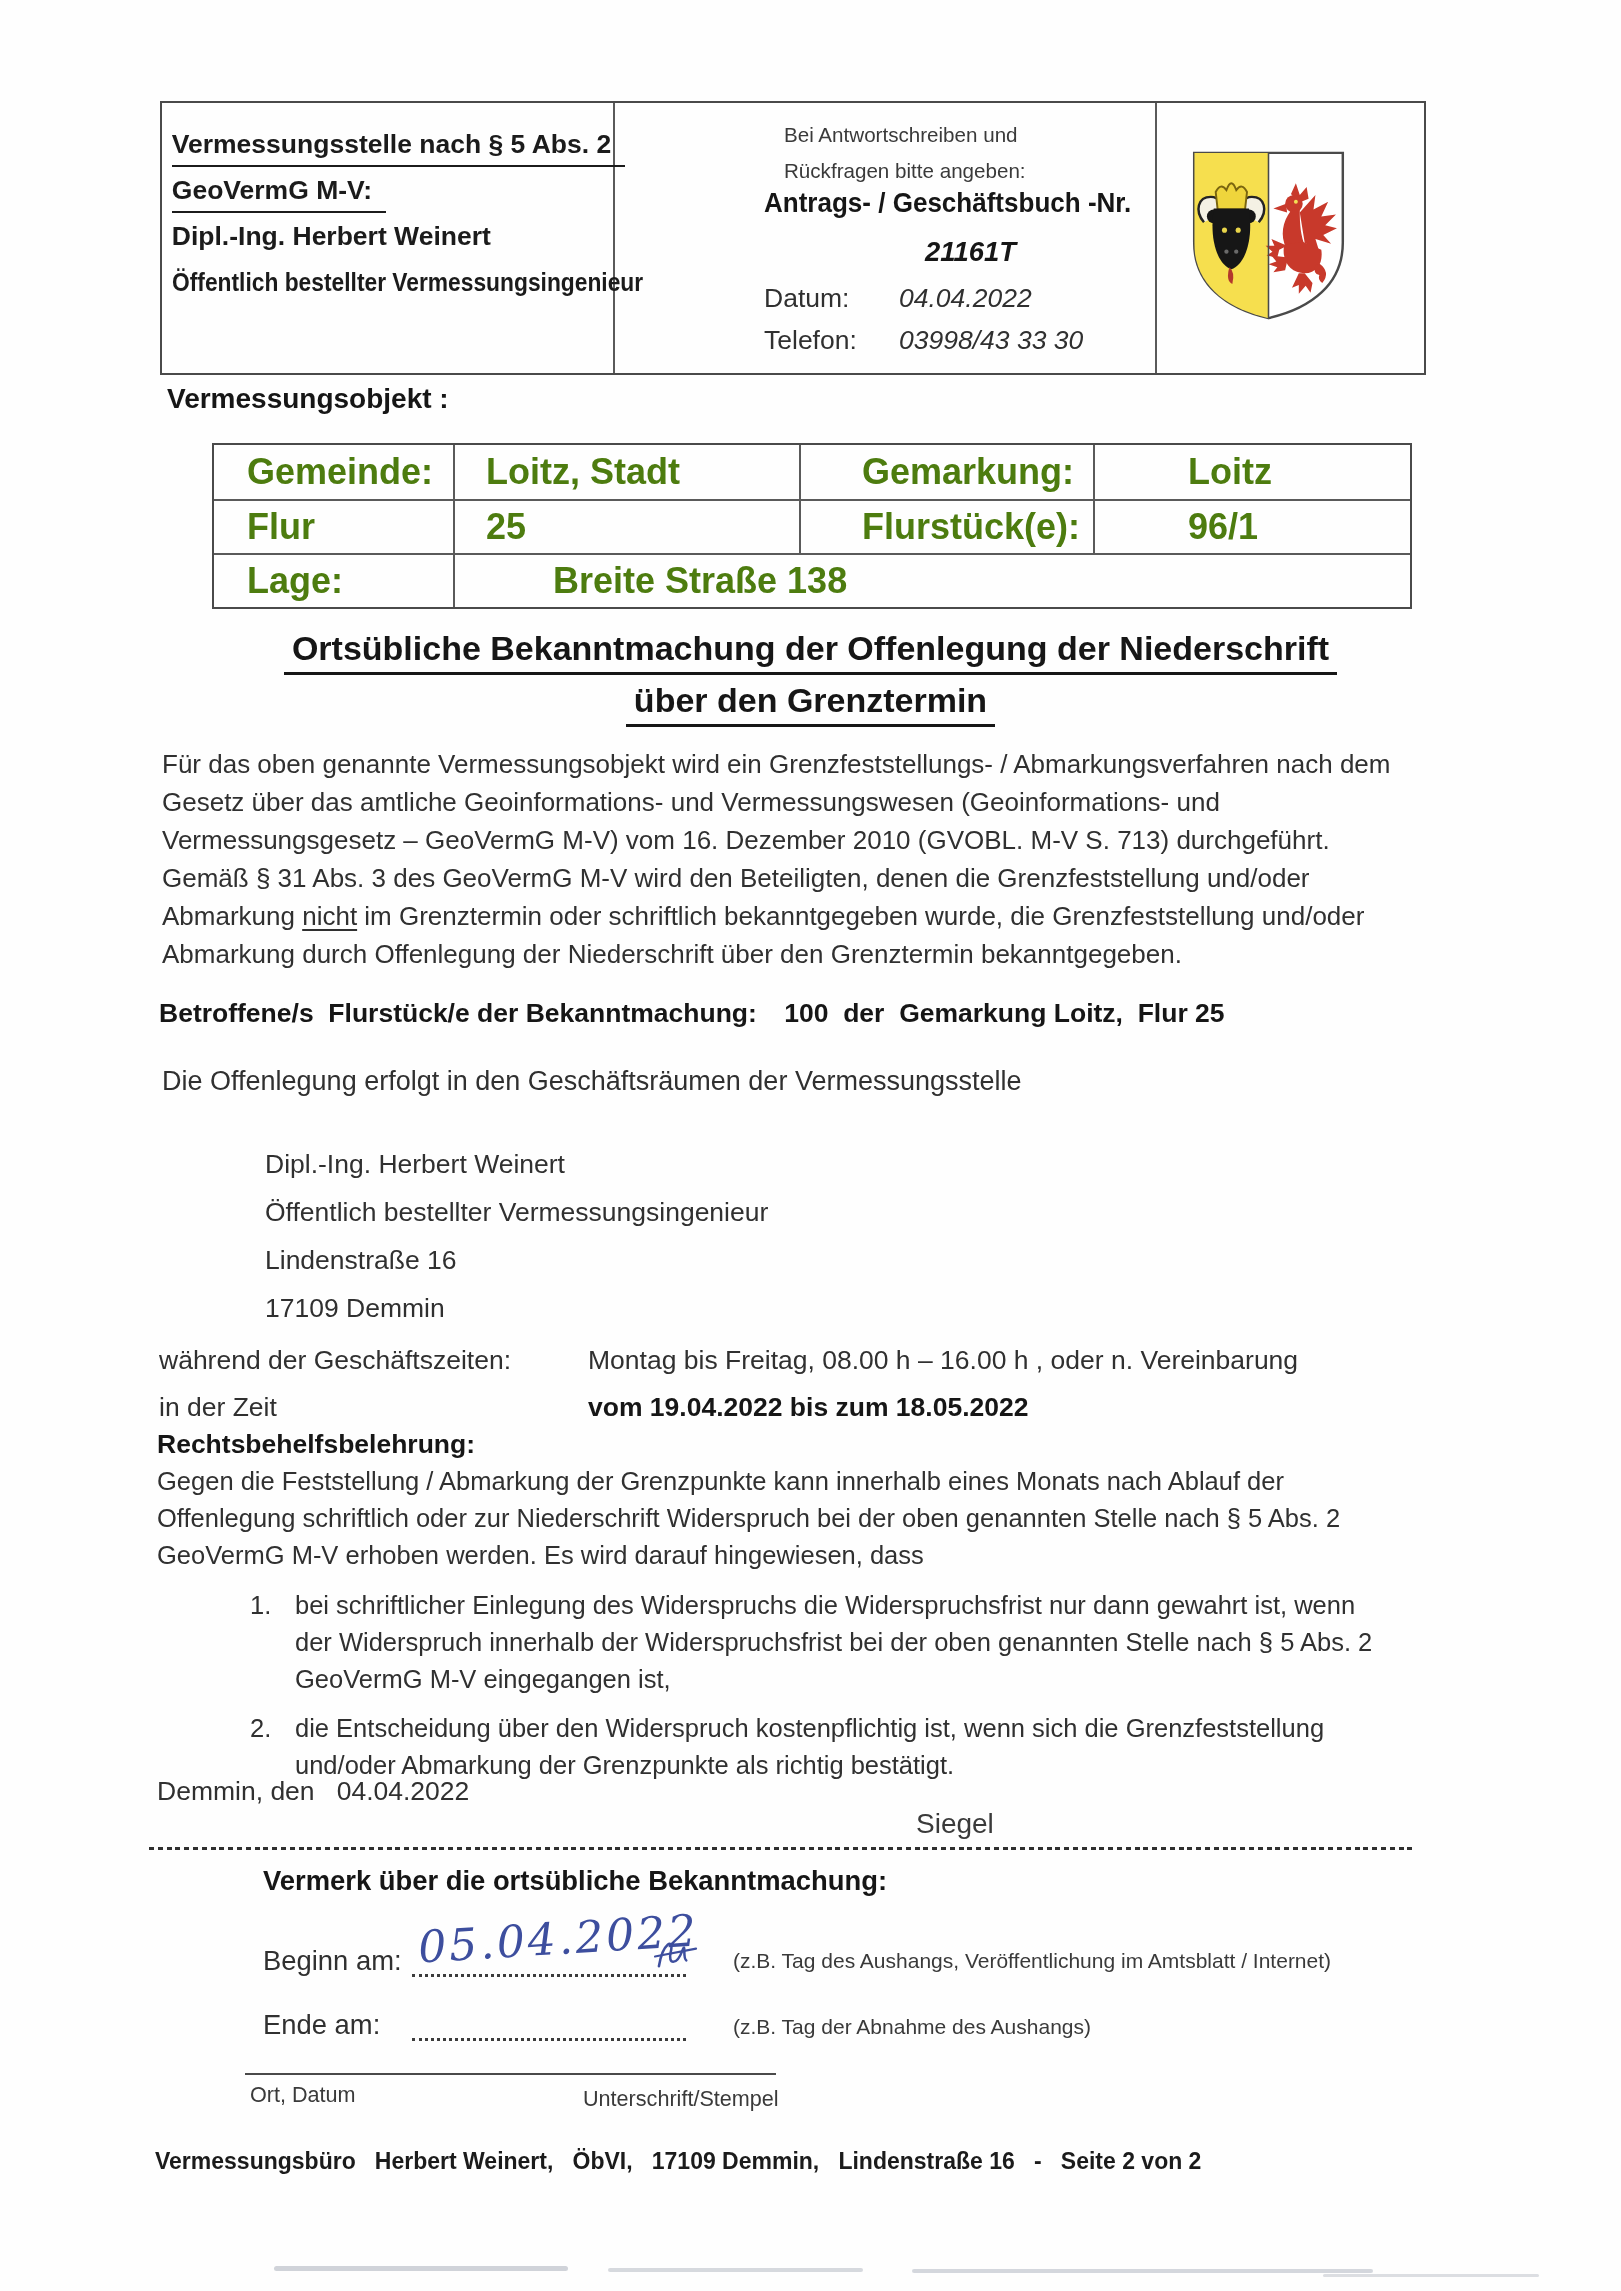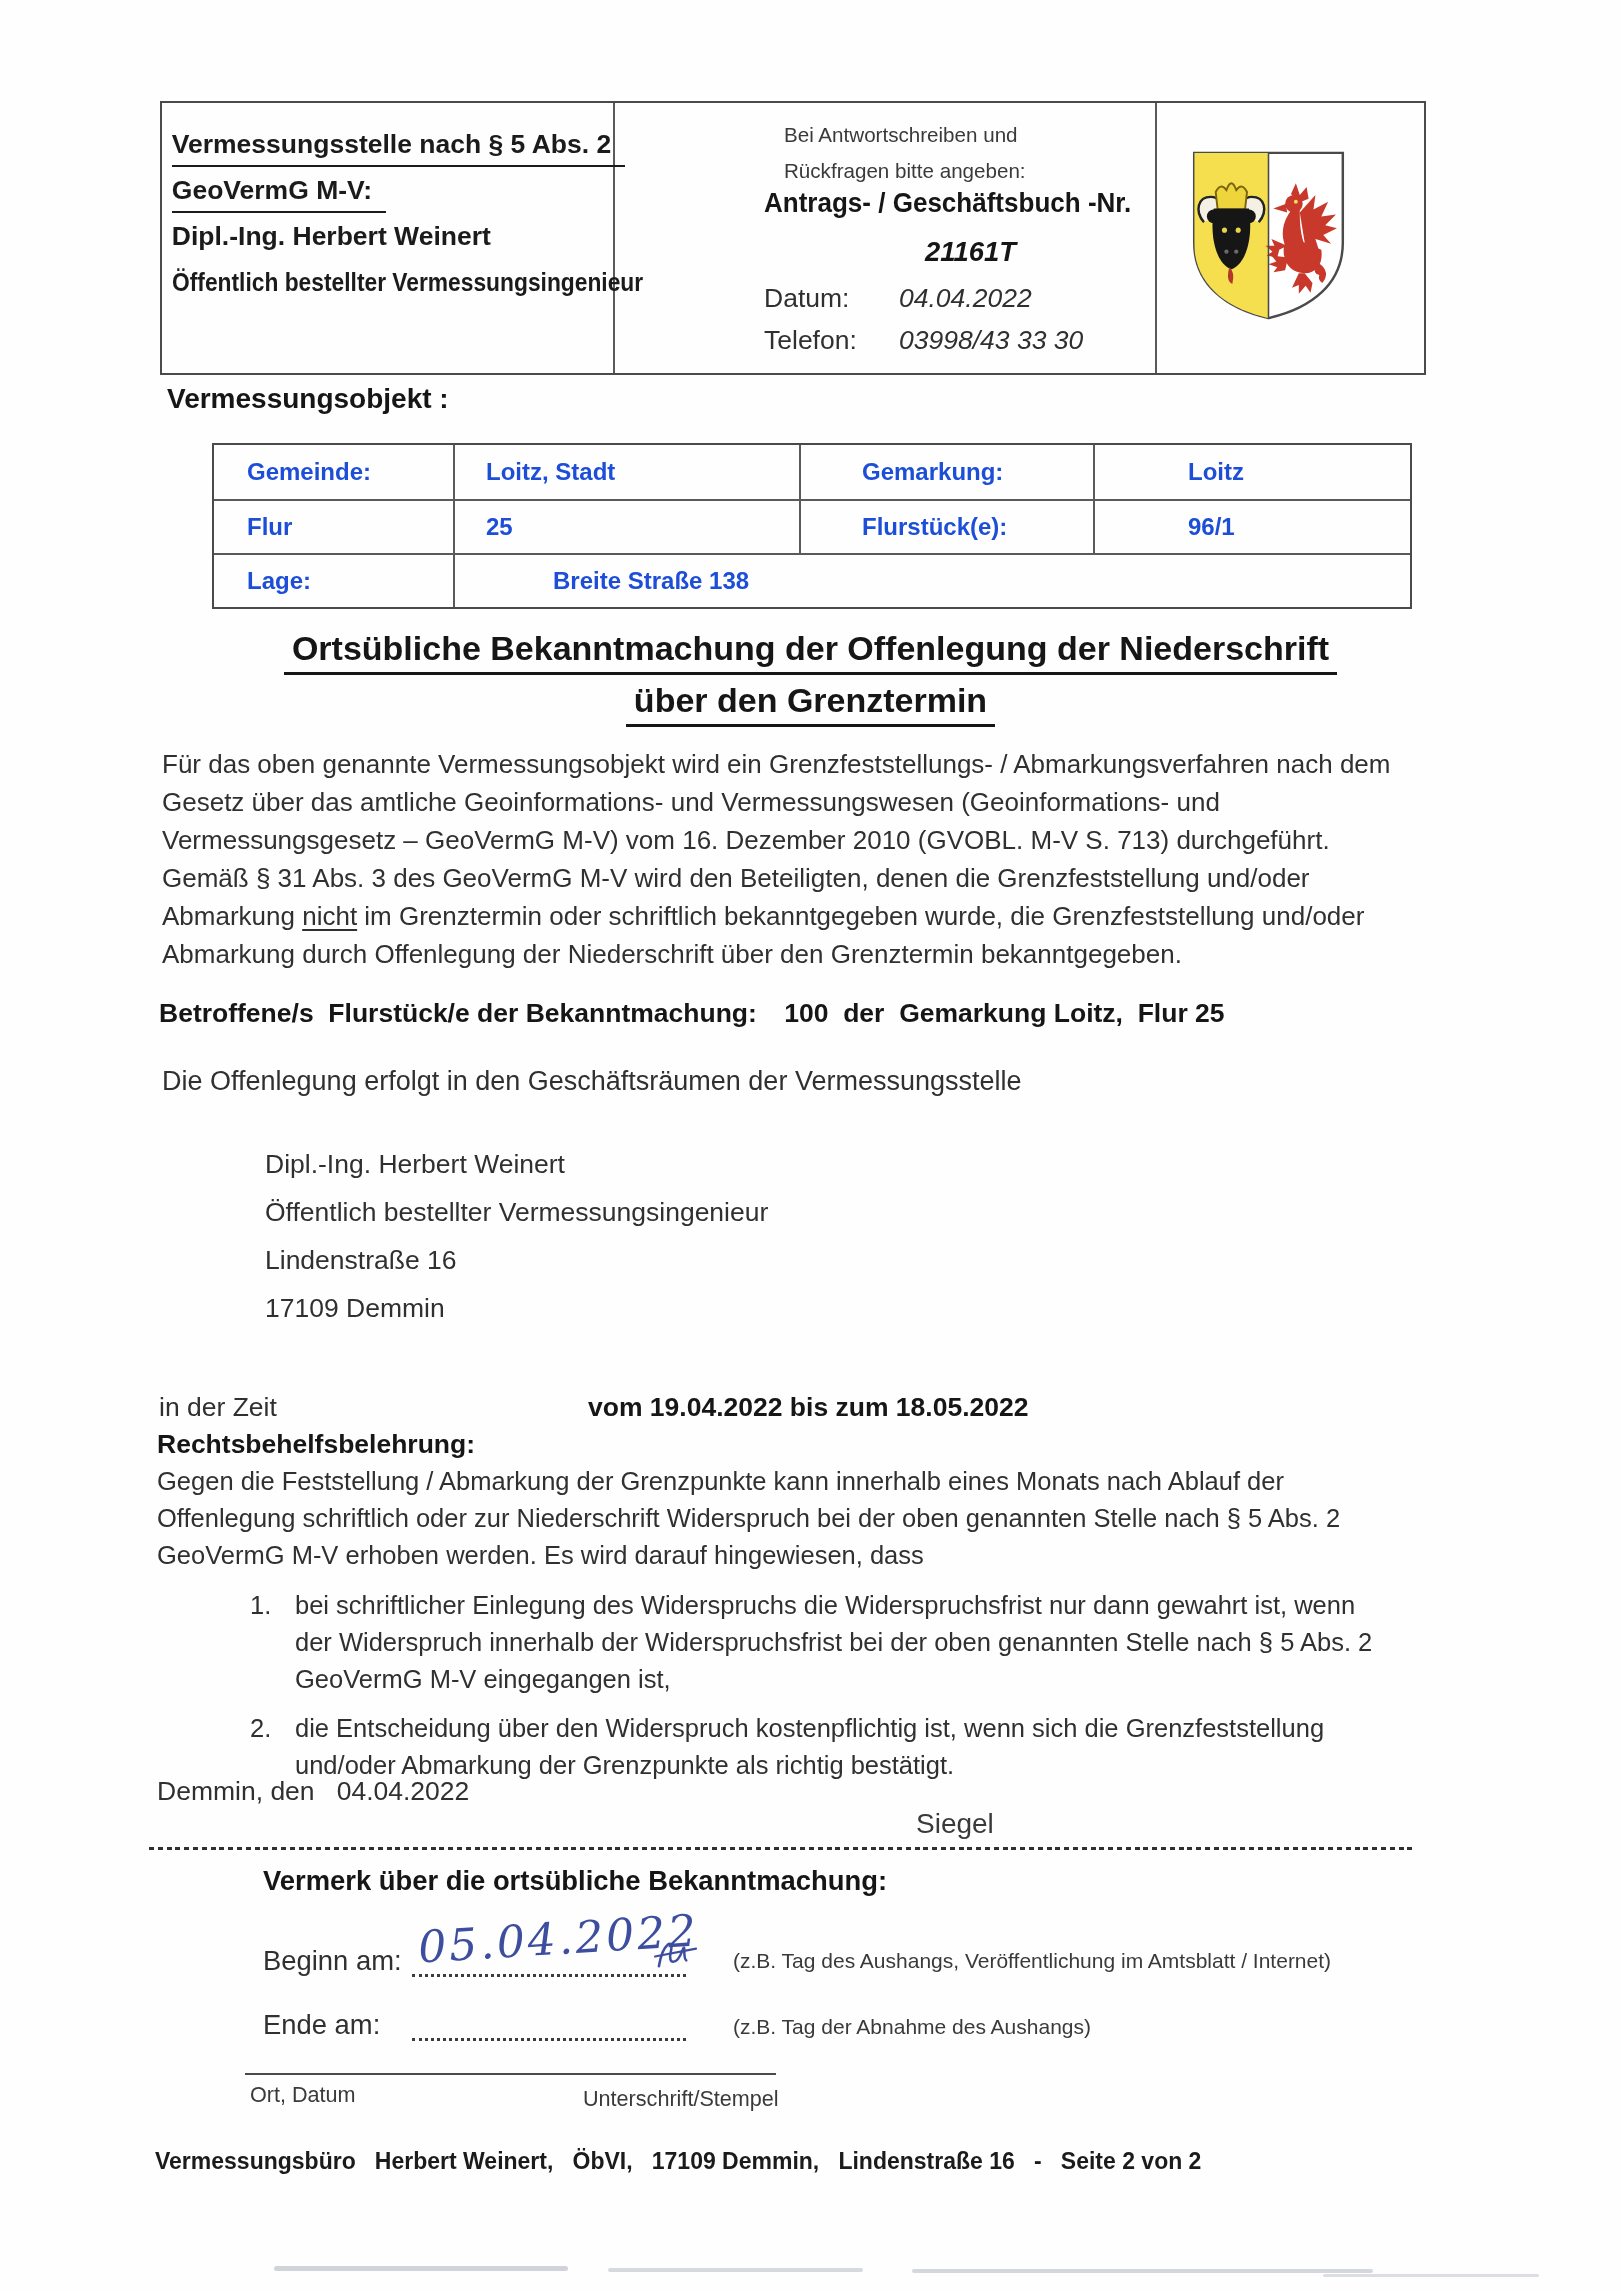--- a/index.html
+++ b/index.html
@@ -32,21 +32,21 @@
   .hb-ref-value{position:absolute;left:310px;top:133px;font-size:27.4px;font-weight:bold;font-style:italic;color:#161616;}
   .hb-kv{position:absolute;left:149px;font-size:26.5px;color:#303030;}
   .hb-kv .v{position:absolute;left:135px;white-space:nowrap;font-style:italic;}
   .hb-arms{flex:1;position:relative;}
 
   
   .object-label{left:167px;top:383px;font-size:28px;font-weight:bold;color:#161616;}
 
   
   .obj-table{left:212px;top:443px;width:1200px;box-sizing:border-box;
-    border:2.9px solid #4a4a4a;font-size:24px;font-weight:bold;color:#1d4ed8;}
+    border:2.9px solid #4a4a4a;font-size:36px;font-weight:bold;color:#4d7c0f;}
   .tr{display:flex;height:54px;box-sizing:border-box;}
   .tr + .tr{border-top:2px solid #5a5a5a;}
   .td{box-sizing:border-box;display:flex;align-items:center;}
   .td.c1{width:241px;padding-left:33px;border-right:2px solid #5a5a5a;}
   .td.c2{width:346px;padding-left:31px;border-right:2px solid #5a5a5a;}
   .td.c3{width:294px;padding-left:61px;border-right:2px solid #5a5a5a;}
   .td.c4{flex:1;padding-left:93px;}
   .td.span{flex:1;padding-left:98px;text-align:center;}
 
   
@@ -207,20 +207,24 @@
 
   <div class="abs offen">Die Offenlegung erfolgt in den Geschäftsräumen der Vermessungsstelle</div>
 
   <div class="abs address">
     <div>Dipl.-Ing. Herbert Weinert</div>
     <div>Öffentlich bestellter Vermessungsingenieur</div>
     <div>Lindenstraße 16</div>
     <div>17109 Demmin</div>
   </div>
 
+  <div class="abs zrow zr1">
+    <span>während der Geschäftszeiten:</span>
+    <span class="zv">Montag bis Freitag, 08.00 h – 16.00 h , oder n. Vereinbarung</span>
+  </div>
   <div class="abs zrow zr2">
     <span>in der Zeit</span>
     <span class="zv zv-bold">vom 19.04.2022 bis zum 18.05.2022</span>
   </div>
 
   <div class="abs rb">
     <div class="rb-h">Rechtsbehelfsbelehrung:</div>
     <div class="rb-body">Gegen die Feststellung / Abmarkung der Grenzpunkte kann innerhalb eines Monats nach Ablauf der Offenlegung schriftlich oder zur Niederschrift Widerspruch bei der oben genannten Stelle nach § 5 Abs. 2 GeoVermG M-V  erhoben werden. Es wird darauf hingewiesen, dass</div>
     <div class="rb-item">
       <span class="rb-num">1.</span>

